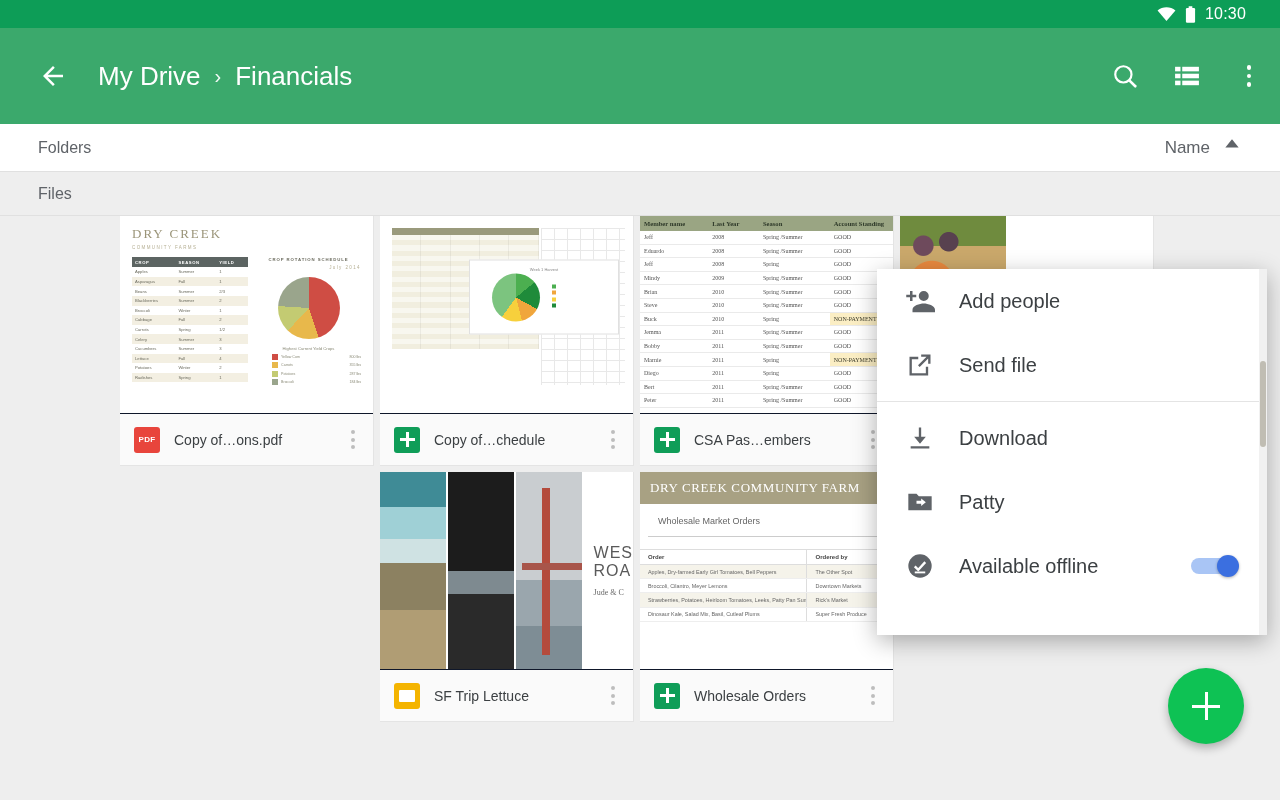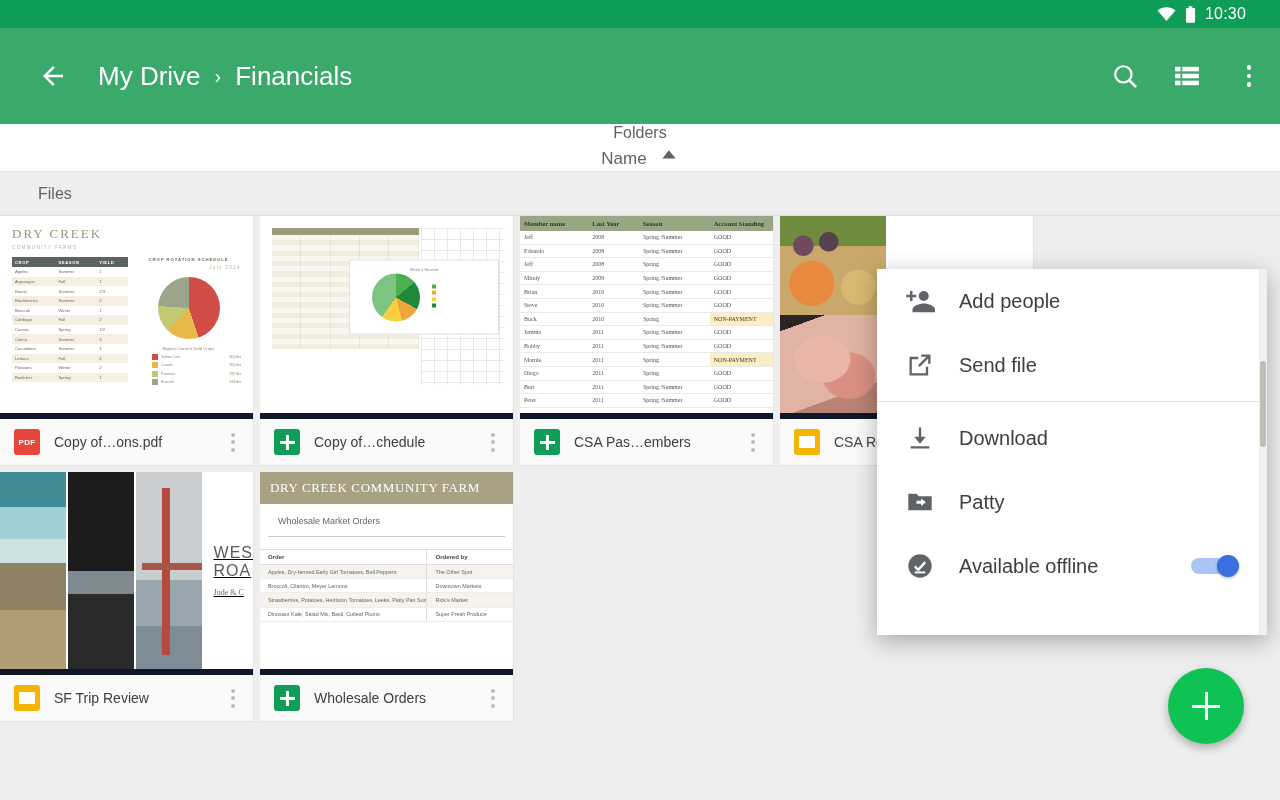--- a/index.html
+++ b/index.html
@@ -31,39 +31,38 @@
   .tb-spacer { flex:1; }
   .tb-ico { width:26px; height:26px; margin-left:36px; cursor:pointer; position:relative; }
   .dots-v { display:flex; flex-direction:column; align-items:center; justify-content:center; gap:4px; height:26px; }
   .dots-v i { width:4.5px; height:4.5px; border-radius:50%; background:#fff; display:block; }
   
   .content { position:relative; height:676px; background:#eeeeee; }
   .sec-folders {
     height:48px; background:#fff; display:flex; align-items:center;
     padding:0 38px; justify-content:space-between;
     border-bottom:1px solid #e0e0e0;
-    flex-direction:column;
   }
   .sec-label { font-size:16px; color:#5f6368; }
   .sort-ctl { display:flex; align-items:center; gap:12px; color:#5f6368; font-size:17px; }
   .sec-files {
     height:44px; background:#eeeeee; display:flex; align-items:center;
     padding:0 38px; border-bottom:1px solid #e0e0e0;
   }
   
-  .grid { display:flex; flex-wrap:wrap; align-content:flex-start; }
+  .grid { display:flex; flex-wrap:wrap; align-content:flex-start;justify-content:center; }
   .card {
     width:254px; height:250px; background:#fff; margin:0 6px 6px 0;
     display:flex; flex-direction:column; overflow:hidden;
     border:1px solid #e4e4e4; border-top:none; border-left:none;
   }
   .thumb { flex:1; overflow:hidden; position:relative; background:#fff; }
   .card-bar {
     height:52px; display:flex; align-items:center; padding:0 8px 0 14px;
-    background:#fafafa; border-top:6px solid #0f172a;
+    background:#fafafa; border-top:1px solid #0f172a;
   }
   .ftype { width:26px; height:26px; margin-right:14px; flex:0 0 auto; }
   .fname {
     flex:1; font-size:14px; color:#3c4043; white-space:nowrap;
     overflow:hidden; text-overflow:ellipsis;
   }
   .card-dots { display:flex; flex-direction:column; gap:3.5px; padding:6px 10px; cursor:pointer; }
   .card-dots i { width:4px; height:4px; border-radius:50%; background:#bdbdbd; }
   
   .ico-sheet { width:26px; height:26px; background:#0f9d58; border-radius:3px; position:relative; }
@@ -147,21 +146,21 @@
       radial-gradient(ellipse at 65% 62%, #d98f82 0 26%, transparent 28%),
       linear-gradient(160deg,#2a2522 0 12%, #e0b3a4 12% 75%, #b98274 75% 100%); }
   
   .tn-sf { display:flex; background:#fff; }
   .sf-p { width:31%; height:100%; margin-right:2px; }
   .sf1 { background:linear-gradient(180deg,#3f8b96 0 18%,#9fd0d6 18% 34%,#cfe2e3 34% 46%,#8c8161 46% 70%,#b09d74 70% 100%); }
   .sf2 { background:linear-gradient(180deg,#1c1c1c 0 50%,#7e8a90 50% 62%,#2a2a2a 62% 100%); }
   .sf3 { background:linear-gradient(180deg,#c9cdd0 0 55%,#9aa6ad 55% 78%,#7e8d95 78% 100%); position:relative; }
   .sf3:before { content:""; position:absolute; left:40%; top:8%; width:12%; height:85%; background:#b44b3c; }
   .sf3:after { content:""; position:absolute; left:10%; top:46%; right:0; height:4%; background:#a8554a; }
-  .sf-txt { flex:1; display:flex; flex-direction:column; justify-content:center; padding-left:10px;text-decoration:underline; }
+  .sf-txt { flex:1; display:flex; flex-direction:column; justify-content:center; padding-left:10px; }
   .sf-h { font-size:16px; color:#5a5a5a; letter-spacing:1px; line-height:1.12; }
   .sf-by { font-family:"Liberation Serif", serif; font-size:8px; color:#6a6a6a; margin-top:8px; }
   
   .tn-ws { background:#fff; }
   .ws-hdr { background:#a8a183; color:#fff; font-family:"Liberation Serif", serif;
     font-size:13px; letter-spacing:.6px; padding:8px 10px; white-space:nowrap; overflow:hidden; }
   .ws-t2 { font-size:9px; color:#666; padding:12px 10px 10px; border-bottom:1px solid #ccc; margin:0 8px; }
   .ws-tbl { width:100%; border-collapse:collapse; margin-top:12px; table-layout:fixed; }
   .ws-tbl th { font-size:6px; color:#444; text-align:left; padding:4px 8px;
     border-top:1px solid #ddd; border-bottom:1px solid #ddd; font-weight:bold; }
@@ -715,21 +714,21 @@
           <div class="sf-p sf3"></div>
           <div class="sf-txt">
             <div class="sf-h">WES</div>
             <div class="sf-h">ROA</div>
             <div class="sf-by">Jude &amp; C</div>
           </div>
         </div>
       </div>
       <div class="card-bar">
         <span class="ftype ico-slide"></span>
-        <span class="fname">SF Trip Review</span>
+        <span class="fname">SF Trip Lettuce</span>
         <span class="card-dots">
             <i></i>
             <i></i>
             <i></i>
           </span>
       </div>
     </div>
 
     <div class="card">
       <div class="thumb">

